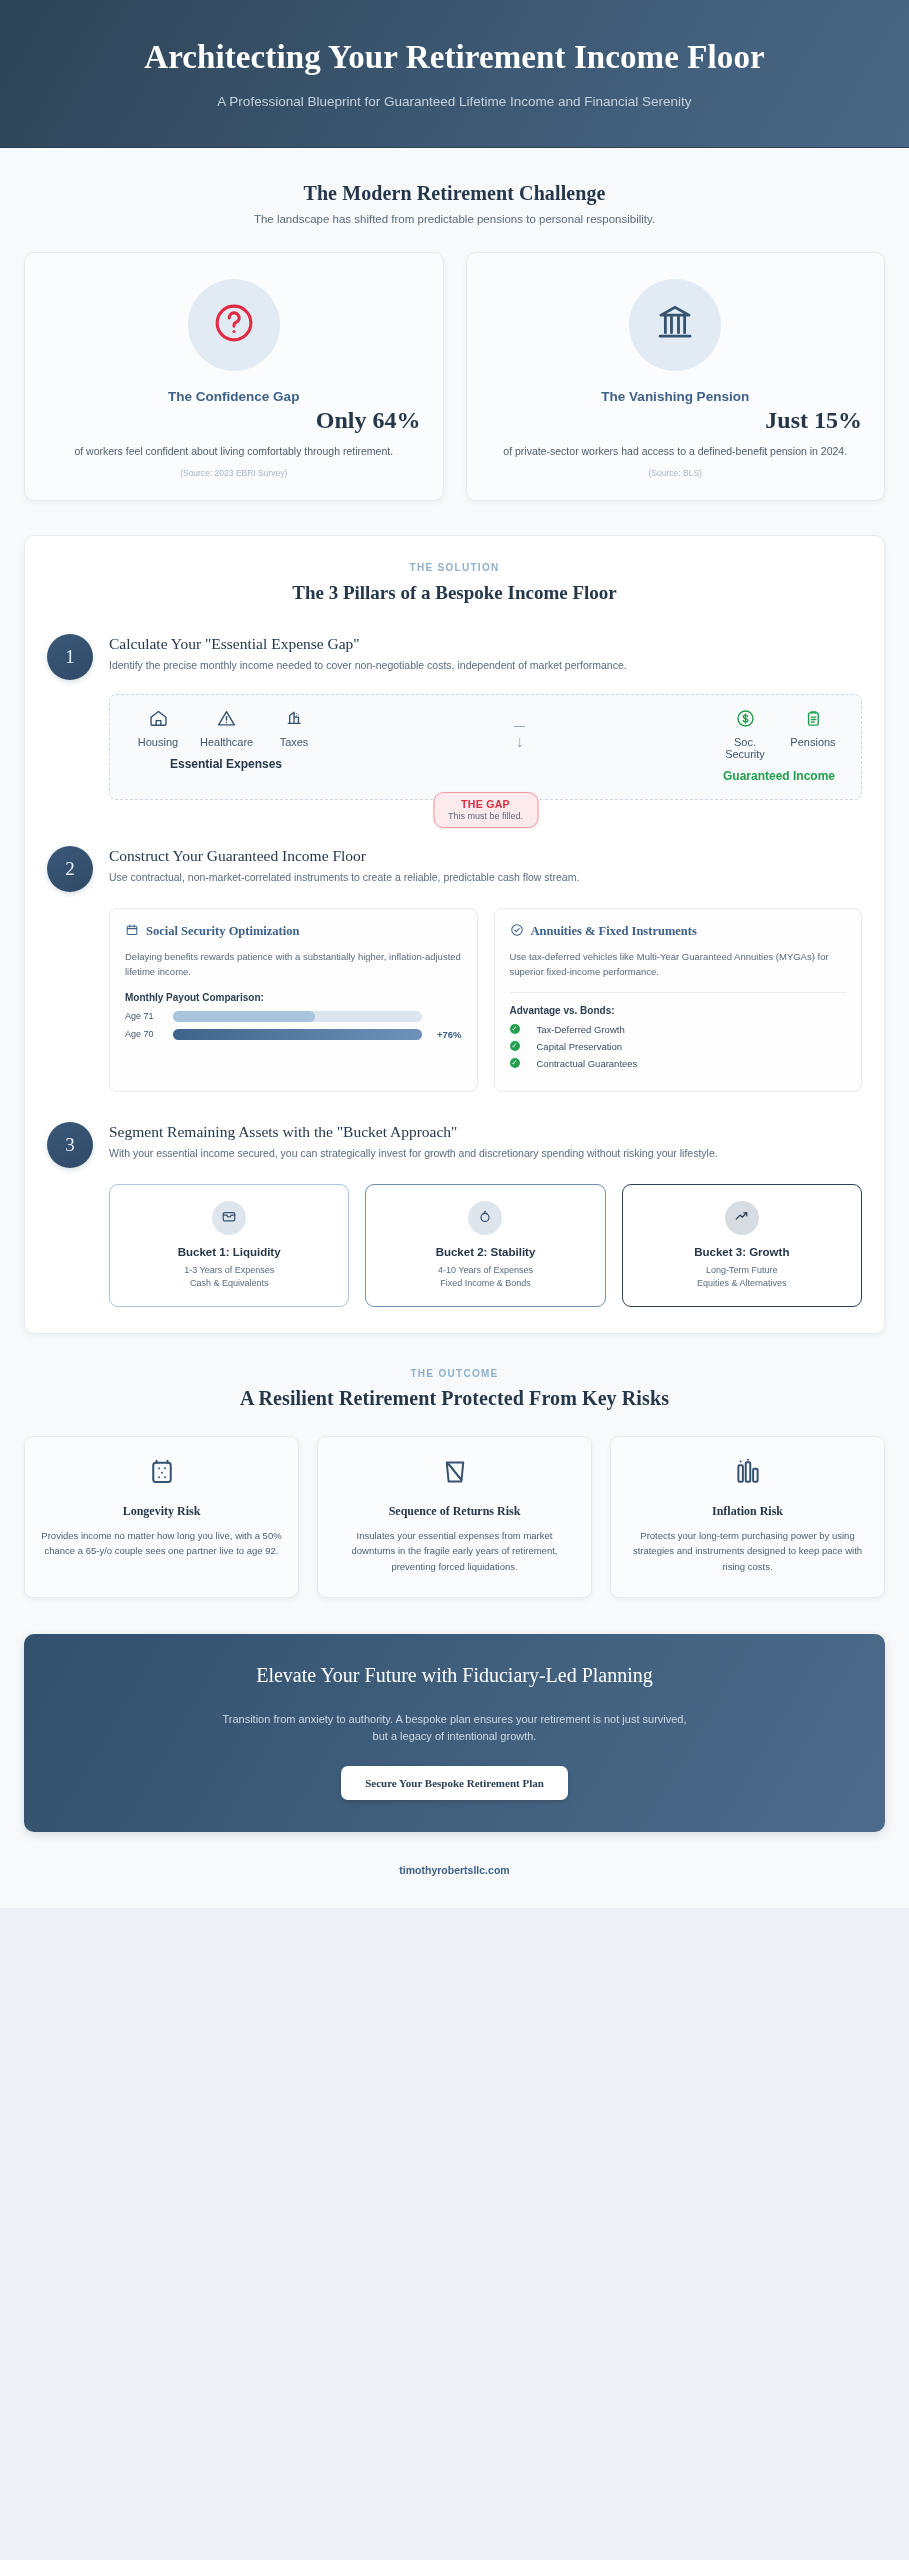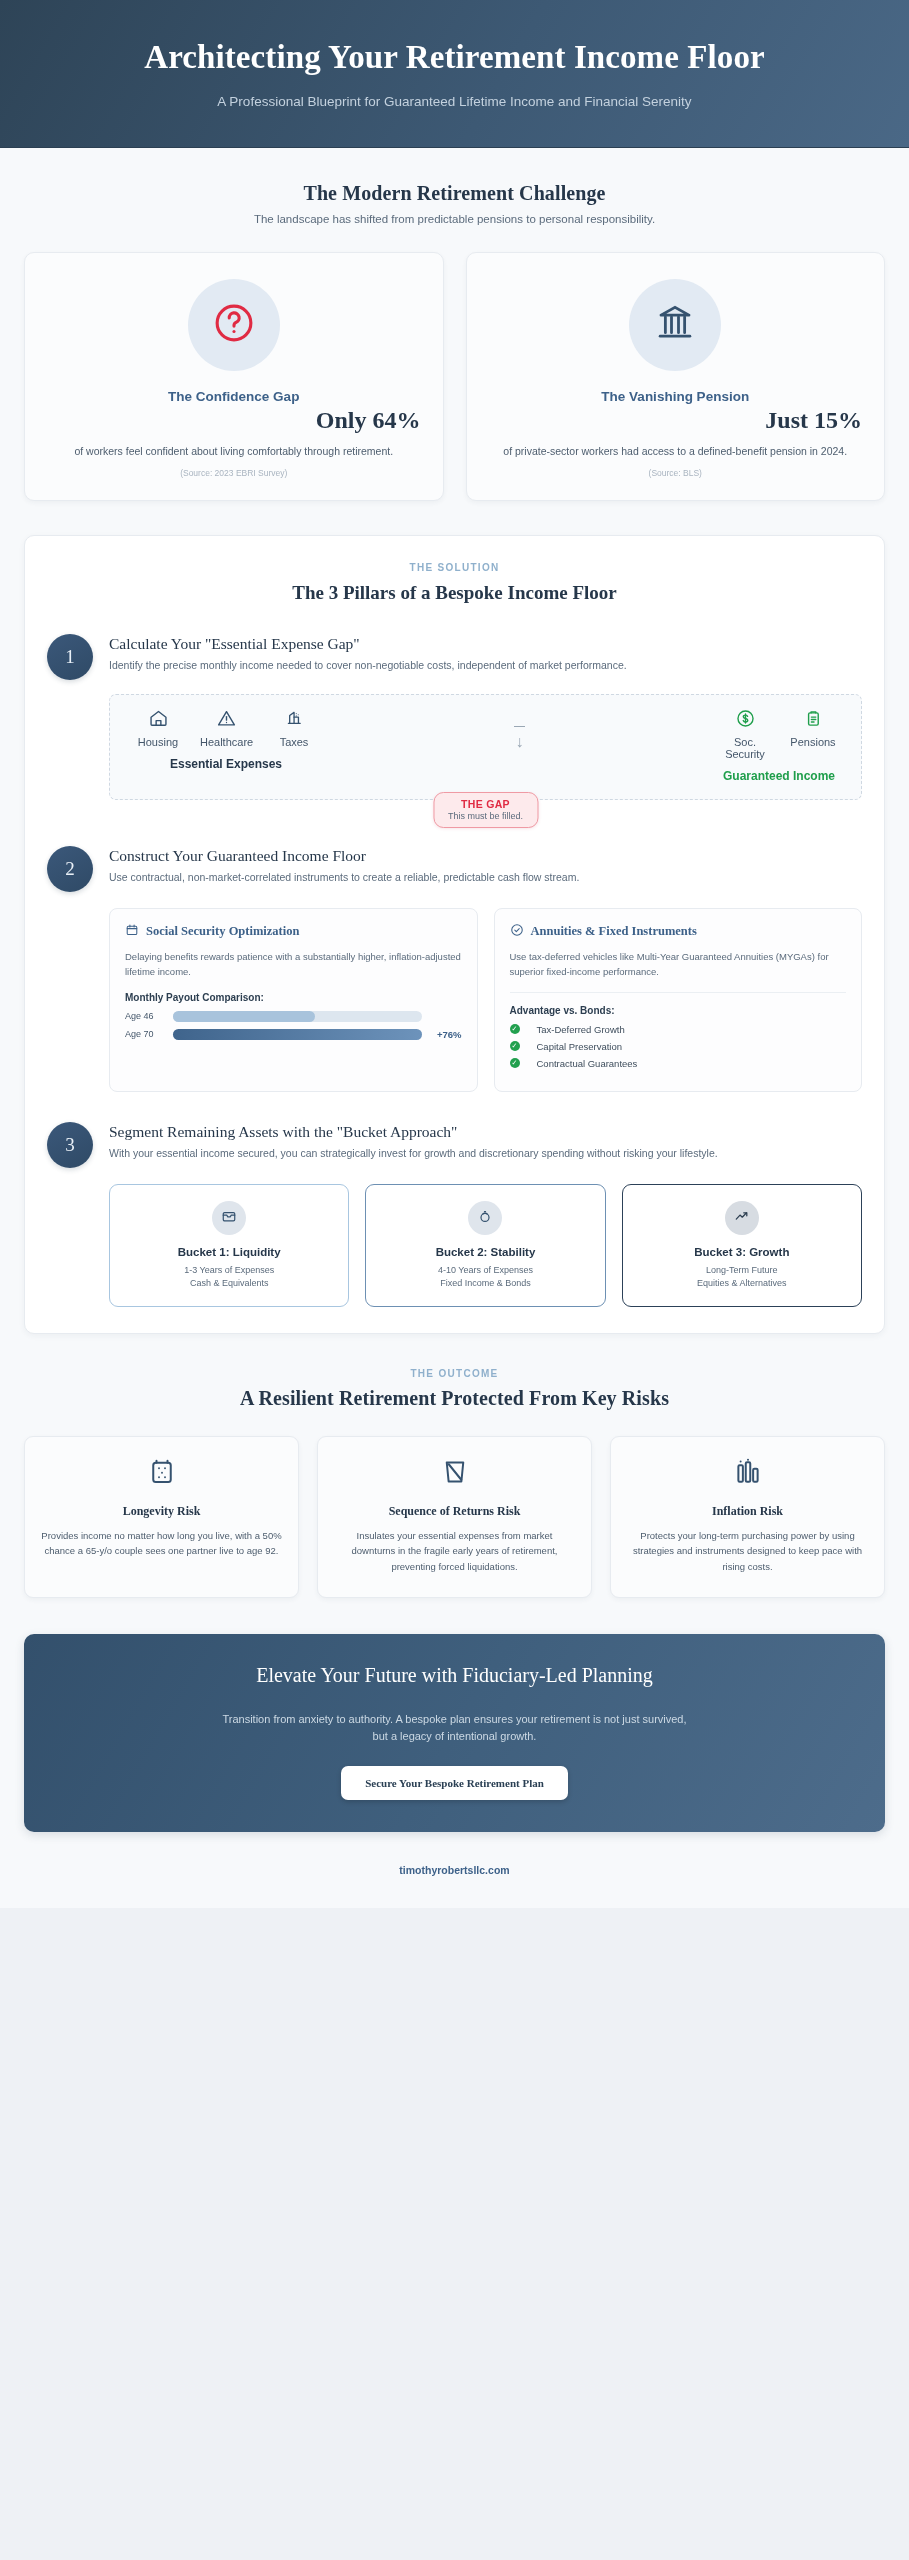--- a/index.html
+++ b/index.html
@@ -397,21 +397,21 @@
                 <rect x="3.8" y="5.6" width="16.4" height="14.2" rx="2"></rect>
                 <path d="M3.8 9.6h16.4M8.4 3.6v3.4M15.6 3.6v3.4"></path>
               </svg>
             </span>
             <span>Social Security Optimization</span>
           </div>
           <div class="sc-desc">Delaying benefits rewards patience with a substantially higher, inflation-adjusted lifetime income.</div>
           <div class="sc-sub">Monthly Payout Comparison:</div>
 
           <div class="bar-row">
-            <span class="bar-lbl">Age 46</span>
+            <span class="bar-lbl">Age 71</span>
             <span class="bar-track">
               <span class="bar-fill" style="width:57%;background:#a8c3dc;display:block;"></span>
             </span>
             <span class="bar-pct"></span>
           </div>
           <div class="bar-row">
             <span class="bar-lbl">Age 70</span>
             <span class="bar-track">
               <span class="bar-fill" style="width:100%;background:linear-gradient(90deg,#3f648c,#6d93bb);display:block;"></span>
             </span>

